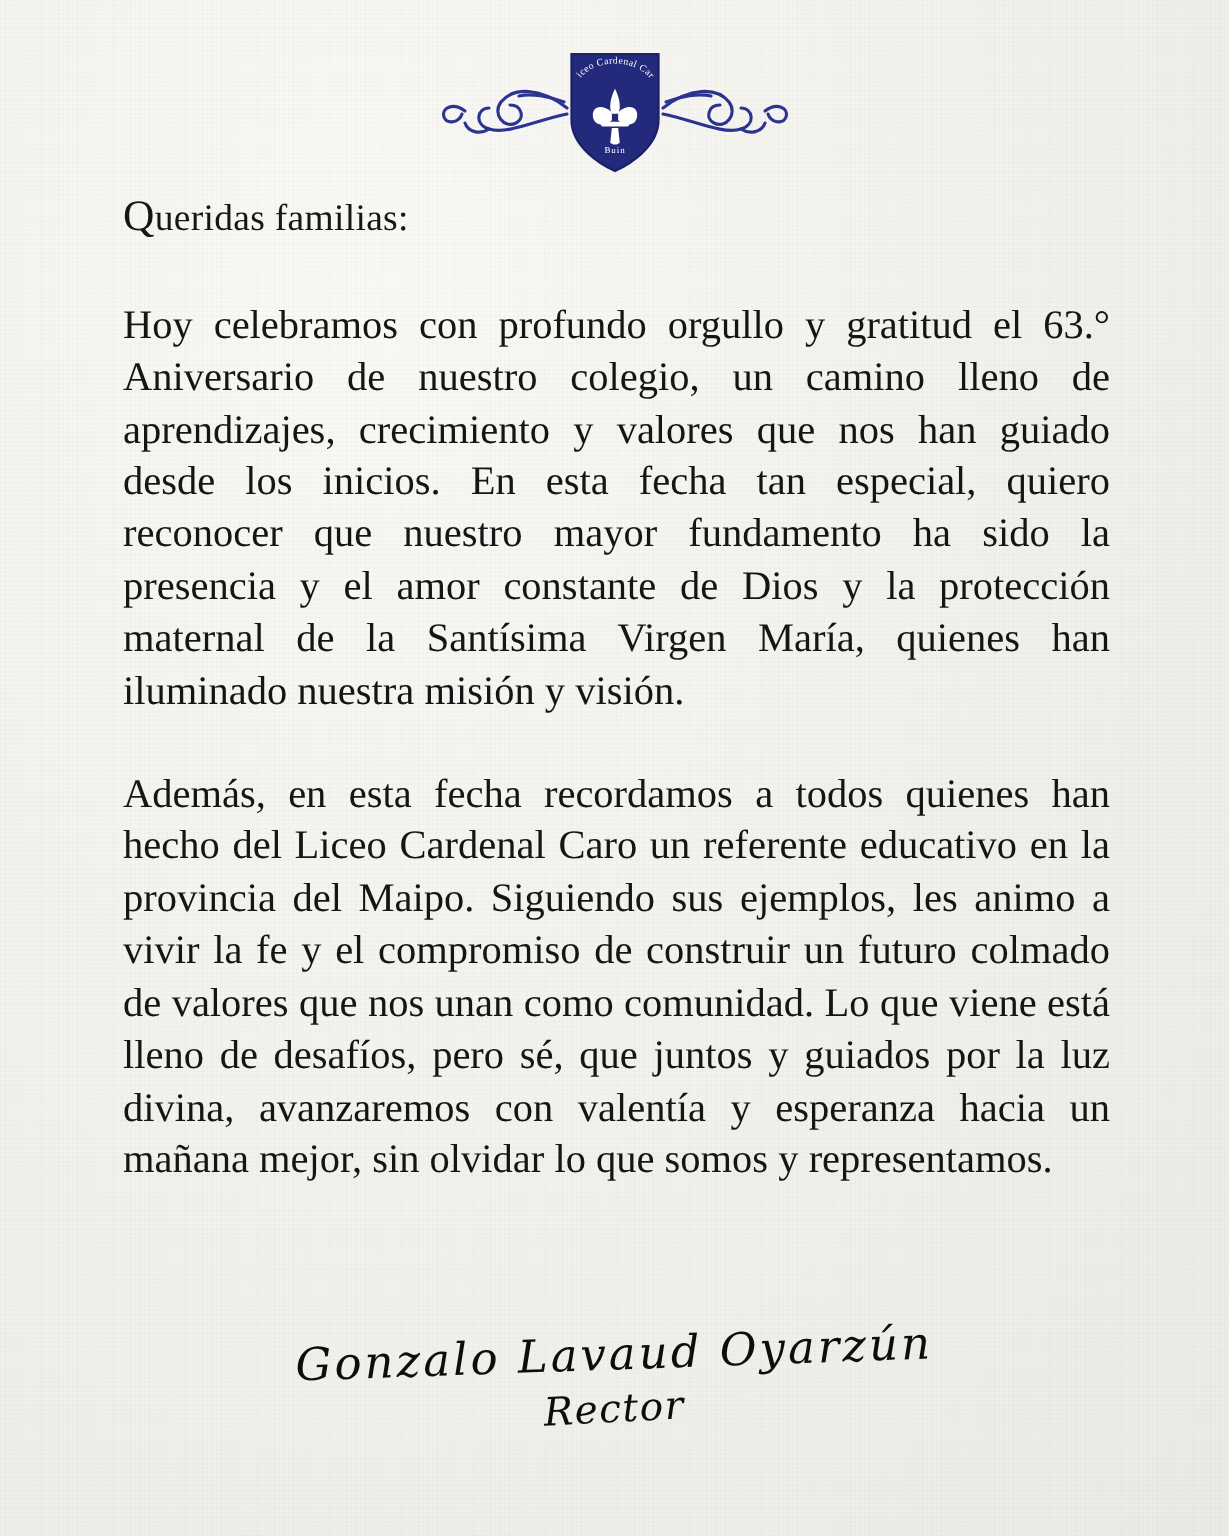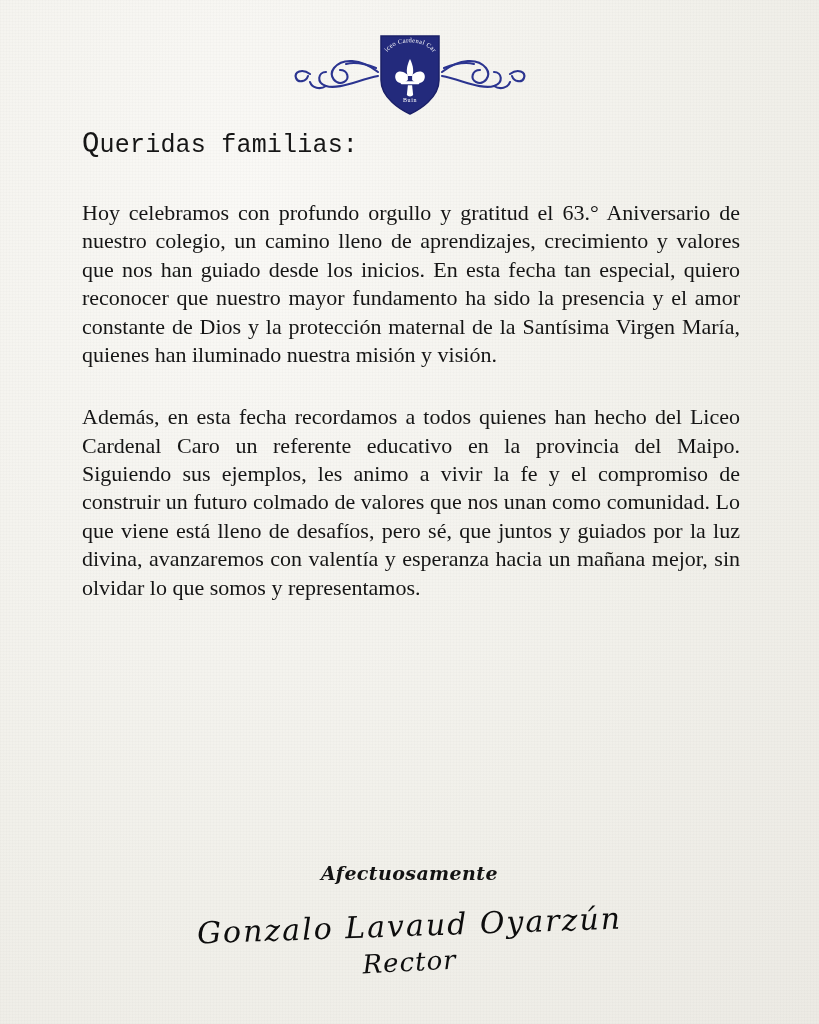--- a/index.html
+++ b/index.html
@@ -49,27 +49,27 @@
     position: absolute;
     top: 128px;
     left: 82px;
     width: 658px;
   }
   .salutation {
     font-size: 25px;
     color: #161616;
     letter-spacing: 0.2px;
     margin: 0 0 38px 0;
-    font-family: Liberation Mono, monospace;
+    font-family: Liberation Serif, serif;
   }
   .salutation .dropcap {
     font-size: 29px;
   }
   .para {
-    font-size: 22px;
+    font-size: 27px;
     line-height: 1.29;
     color: #151515;
     text-align: justify;
     text-justify: inter-word;
     margin: 0 0 34px 0;
     font-family: "Liberation Serif", serif;
   }
   .para:last-of-type { margin-bottom: 16px; }
 
   
@@ -151,17 +151,16 @@
     </svg>
   </div>
 
   <div class="letter">
     <p class="salutation"><span class="dropcap">Q</span><span>ueridas familias:</span></p>
     <p class="para">Hoy celebramos con profundo orgullo y gratitud el 63.° Aniversario de nuestro colegio, un camino lleno de aprendizajes, crecimiento y valores que nos han guiado desde los inicios. En esta fecha tan especial, quiero reconocer que nuestro mayor fundamento ha sido la presencia y el amor constante de Dios y la protección maternal de la Santísima Virgen María, quienes han iluminado nuestra misión y visión.</p>
     <p class="para">Además, en esta fecha recordamos a todos quienes han hecho del Liceo Cardenal Caro un referente educativo en la provincia del Maipo. Siguiendo sus ejemplos, les animo a vivir la fe y el compromiso de construir un futuro colmado de valores que nos unan como comunidad. Lo que viene está lleno de desafíos, pero sé, que juntos y guiados por la luz divina, avanzaremos con valentía y esperanza hacia un mañana mejor, sin olvidar lo que somos y representamos.</p>
   </div>
 
   <div class="sign-block">
-    <div class="afect">Afectuosamente</div>
     <div class="signature">Gonzalo Lavaud Oyarzún</div>
     <div class="sig-role">Rector</div>
   </div>
 </div>
 
 </body></html>

